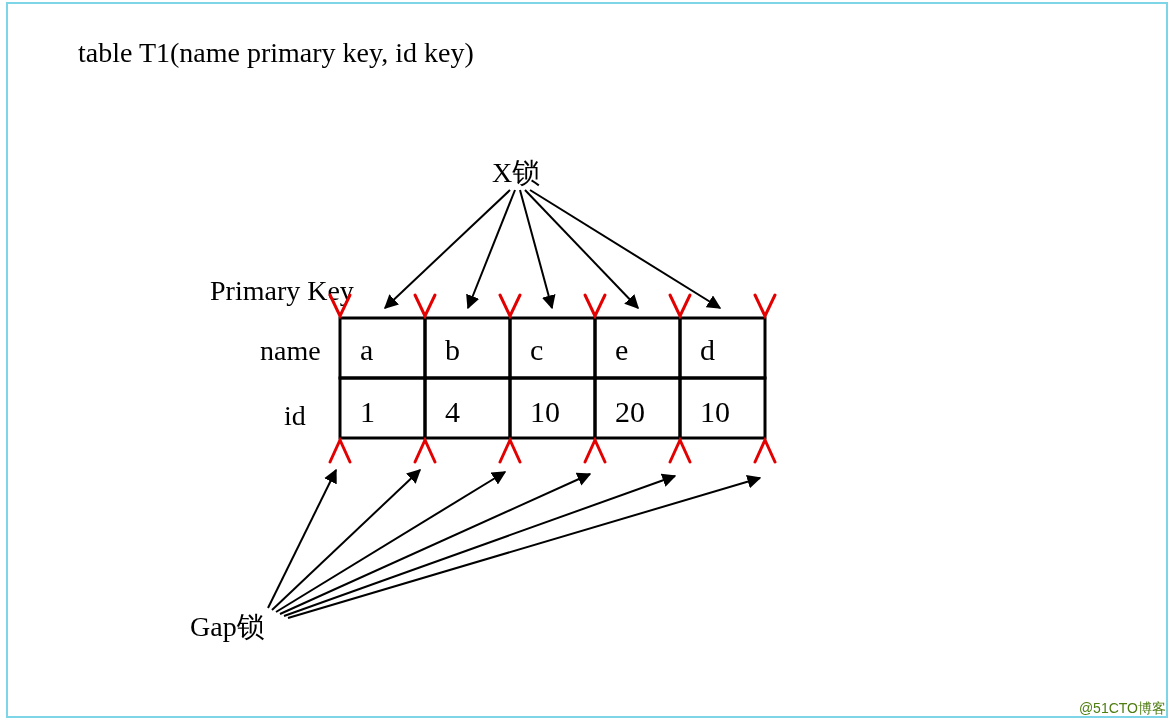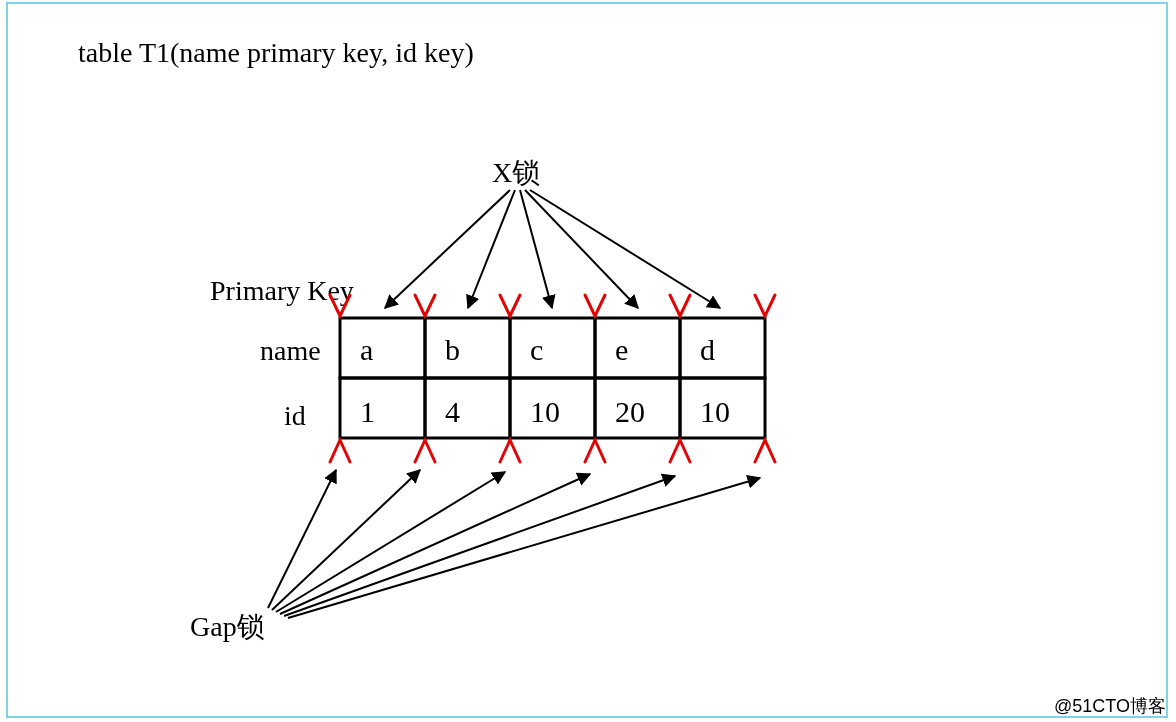--- a/index.html
+++ b/index.html
@@ -17,22 +17,22 @@
     width: 1158px;
     height: 712px;
     border: 2px solid #7fd5e8;
     background: #ffffff;
   }
   .watermark {
     position: absolute;
     right: 10px;
     bottom: 4px;
     font-family: sans-serif;
-    font-size: 18px;
-    color: #000000;
+    font-size: 14px;
+    color: #4d7c0f;
   }
   svg {
     position: absolute;
     left: 0;
     top: 0;
   }
   svg text {
     font-family: "SimSun", "宋体", serif;
     font-size: 28px;
     fill: #000;

